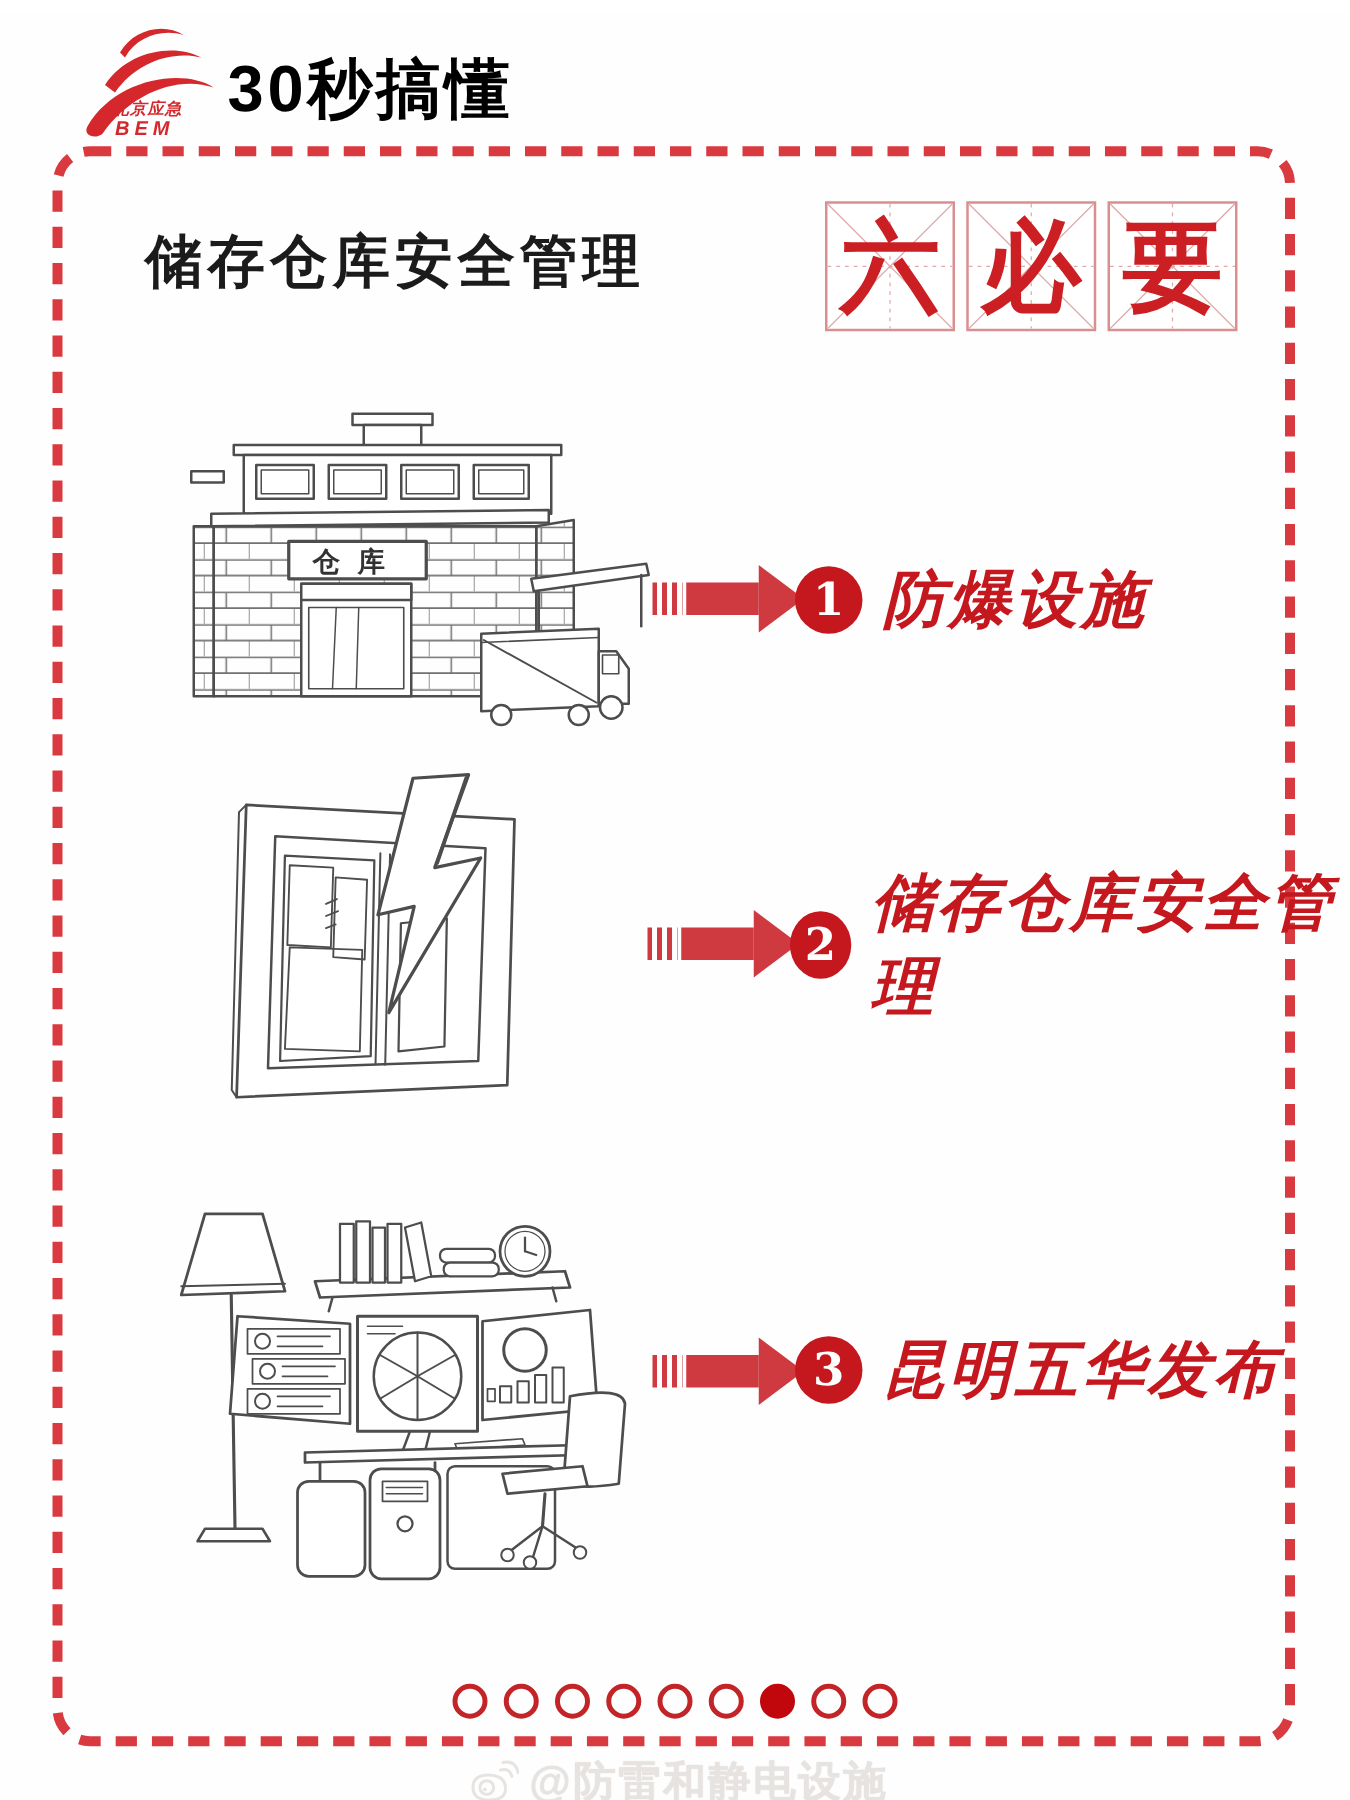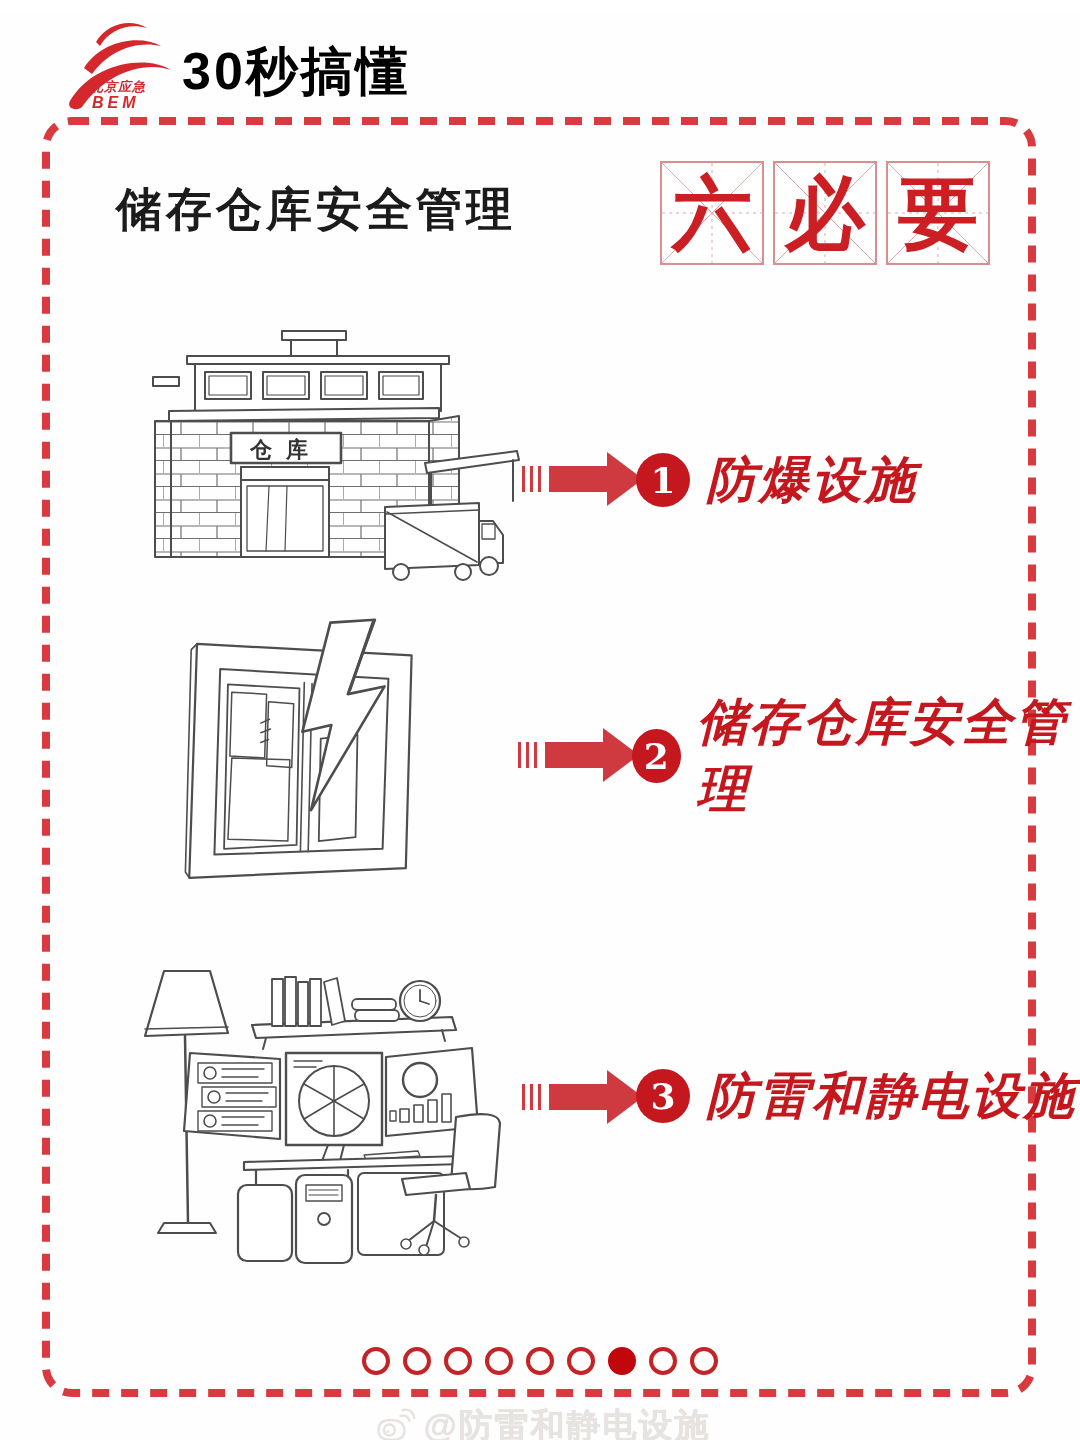--- a/index.html
+++ b/index.html
@@ -253,21 +253,21 @@
   </svg>
 
   <div class="pointer" style="left:522px;top:1058px;">
     <span class="stripes"></span>
     <span class="bar"></span>
     <span class="head"></span>
   </div>
 
   <div class="item-label" style="left:636px;top:1056px;">
     <span class="numcircle">3</span>
-    <span class="labeltext">防雷和静电设施</span>
+    <span class="labeltext">昆明五华发布</span>
   </div>
 
   <div class="dots">
       <span class="dot"></span>
       <span class="dot"></span>
       <span class="dot"></span>
       <span class="dot"></span>
       <span class="dot"></span>
       <span class="dot"></span>
       <span class="dot filled"></span>

